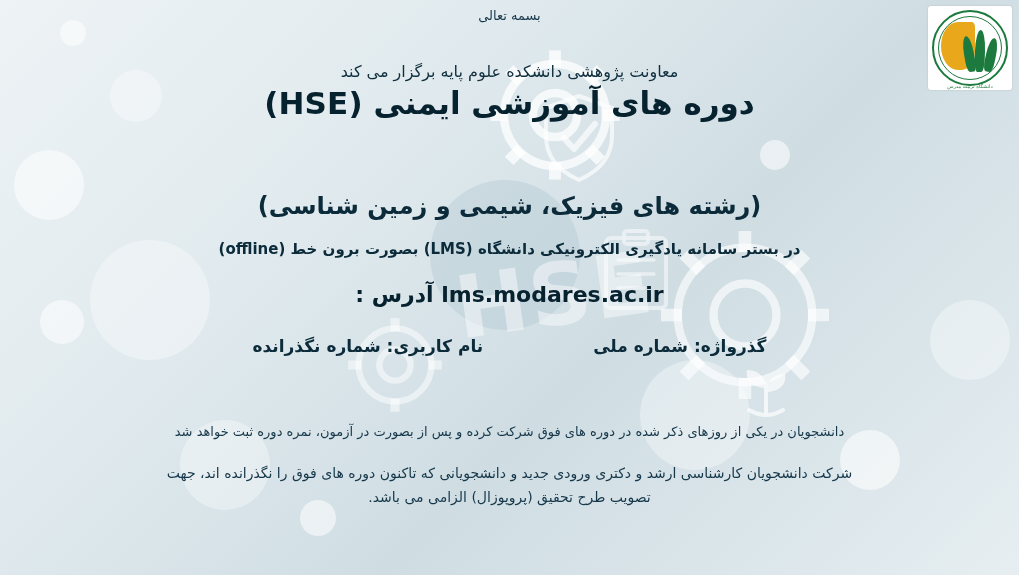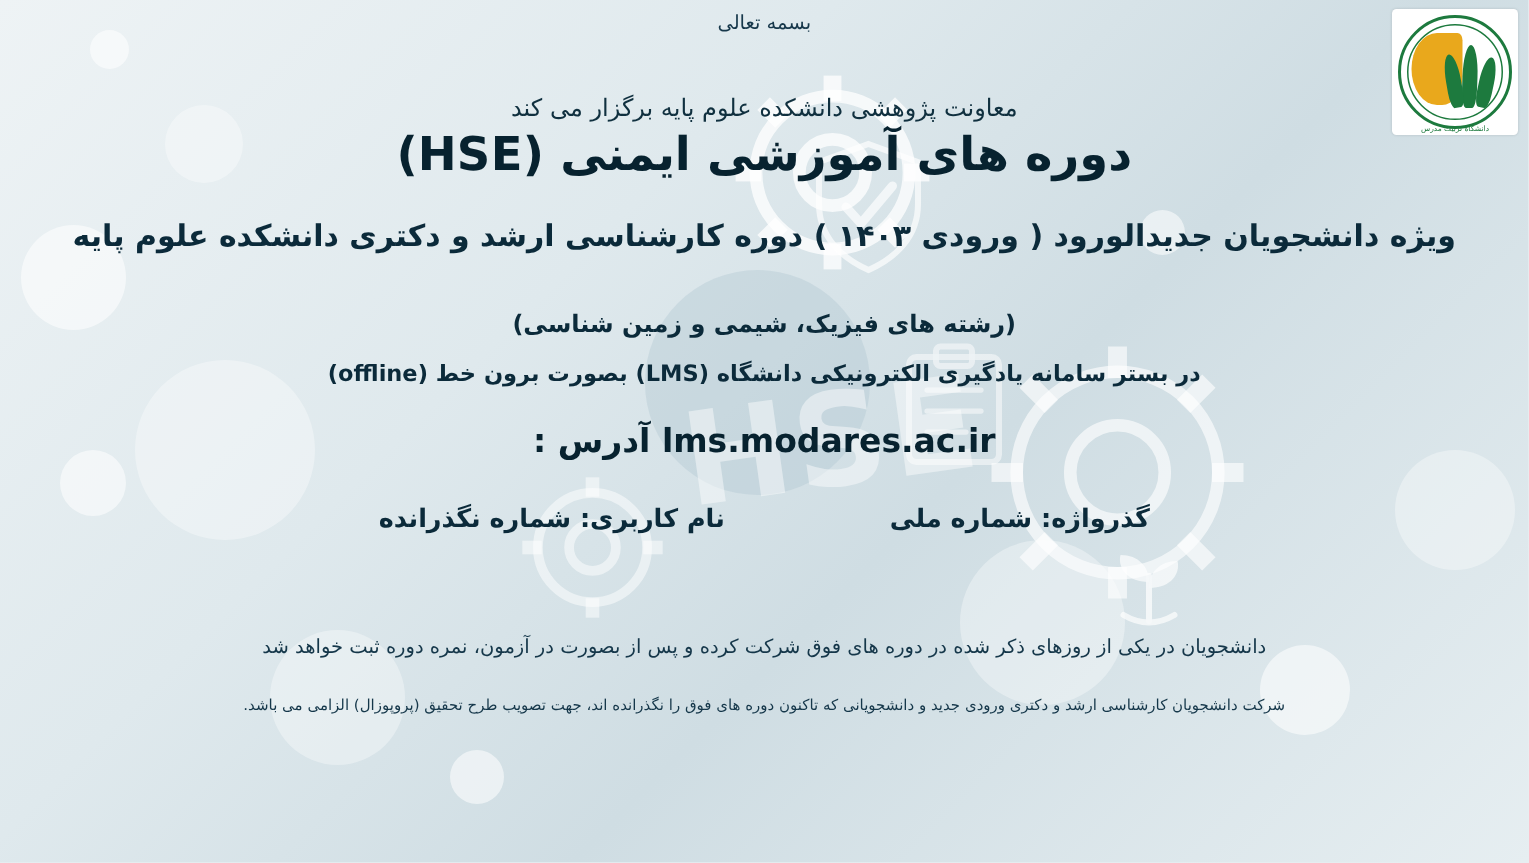--- a/index.html
+++ b/index.html
@@ -186,23 +186,23 @@
   .subtitle1 {
     position: absolute;
     top: 145px;
     width: 100%;
     font-size: 20px;
     font-weight: bold;
     color: #0b2a3a;
   }
   .subtitle2 {
     position: absolute;
-    top: 206px;
-    width: 100%;
-    font-size: 16px;
+    top: 192px;
+    width: 100%;
+    font-size: 24px;
     font-weight: bold;
     color: #0b2a3a;
   }
   .platform {
     position: absolute;
     top: 240px;
     width: 100%;
     font-size: 15px;
     font-weight: bold;
     color: #0b2a3a;
@@ -246,21 +246,21 @@
     width: 100%;
     font-size: 13px;
     color: #15374a;
   }
   .note2 {
     position: absolute;
     top: 462px;
     left: 50%;
     transform: translateX(-50%);
     width: 700px;
-    font-size: 10px;
+    font-size: 14px;
     line-height: 1.7;
     color: #15374a;
   }
 </style>
 </head>
 <body>
 
 <div class="poster">
 
   <div class="bg-layer">
@@ -372,21 +372,20 @@
   </div>
 
   <div class="content">
 
     <div class="line bismillah">بسمه تعالی</div>
 
     <div class="line organizer">معاونت پژوهشی دانشکده علوم پایه برگزار می کند</div>
 
     <div class="line main-title">دوره های آموزشی ایمنی (HSE)</div>
 
-    <div class="line subtitle1">ویژه دانشجویان جدیدالورود ( ورودی ۱۴۰۳ ) دوره کارشناسی ارشد و دکتری دانشکده علوم پایه</div>
 
     <div class="line subtitle2">(رشته های فیزیک، شیمی و زمین شناسی)</div>
 
     <div class="line platform">در بستر سامانه یادگیری الکترونیکی دانشگاه (LMS)  بصورت برون خط (offline)</div>
 
     <div class="line address">
       <span class="url">lms.modares.ac.ir</span>
       <span>آدرس :</span>
     </div>
 

